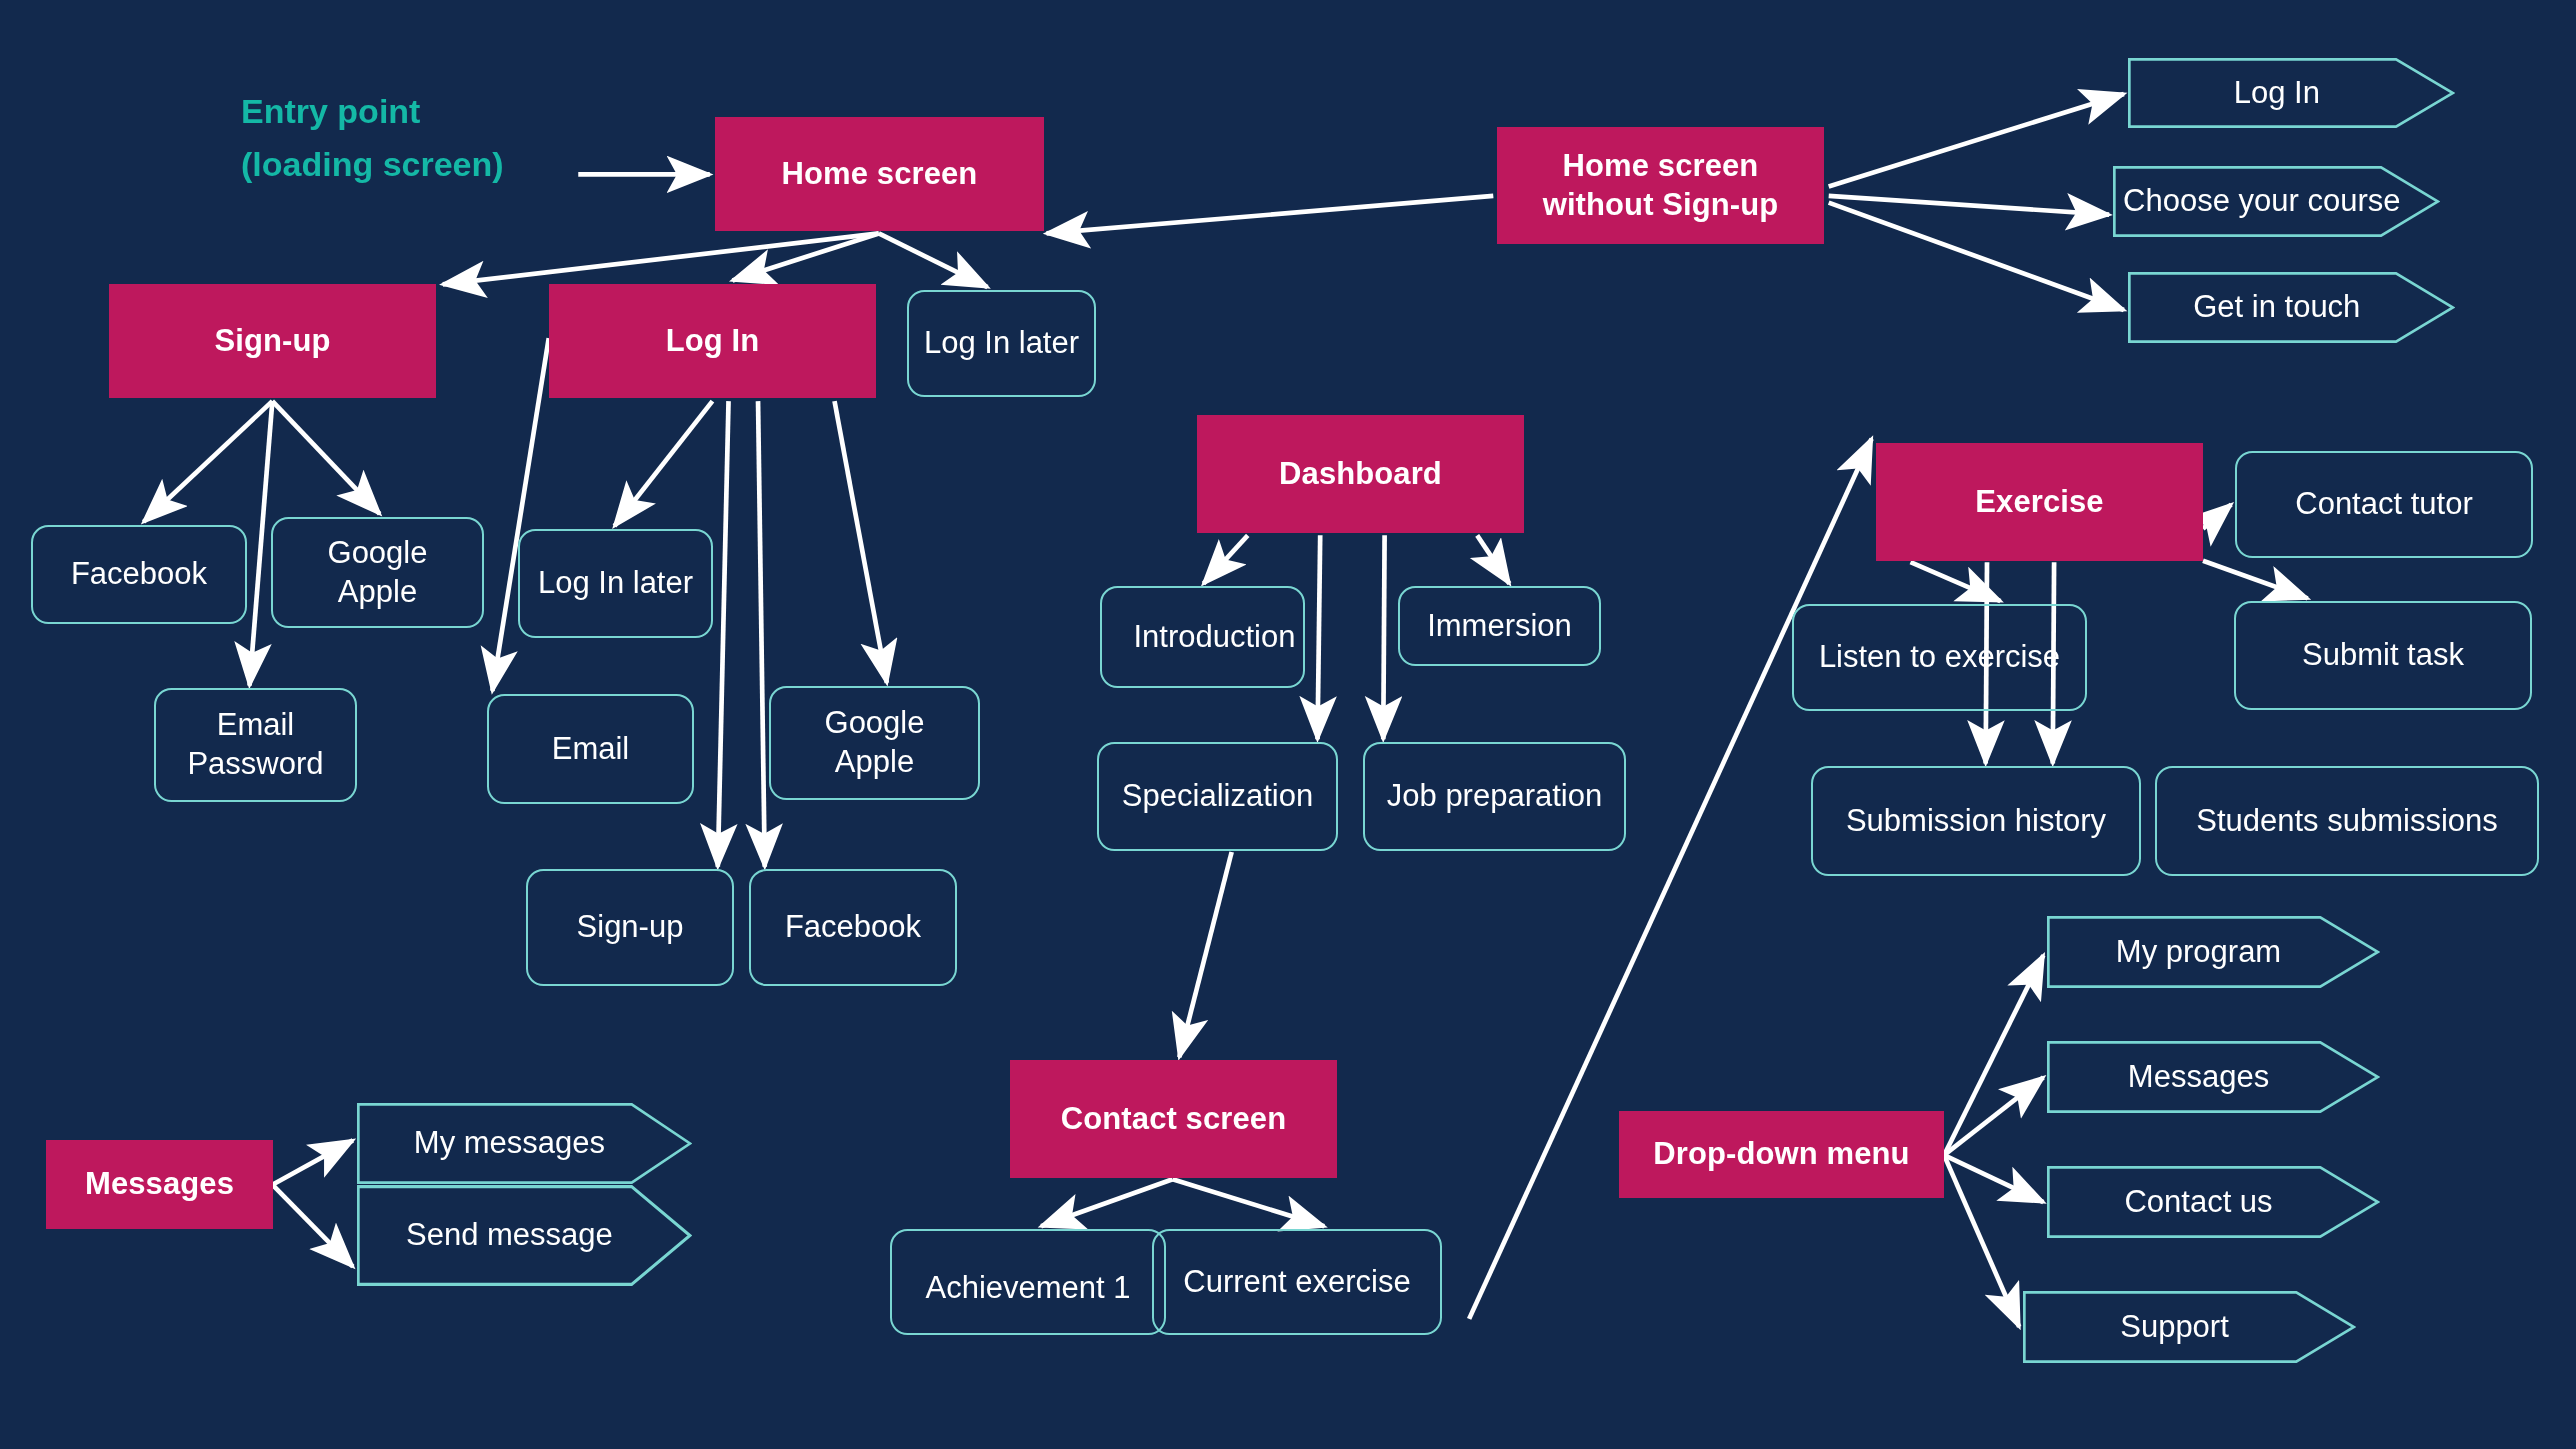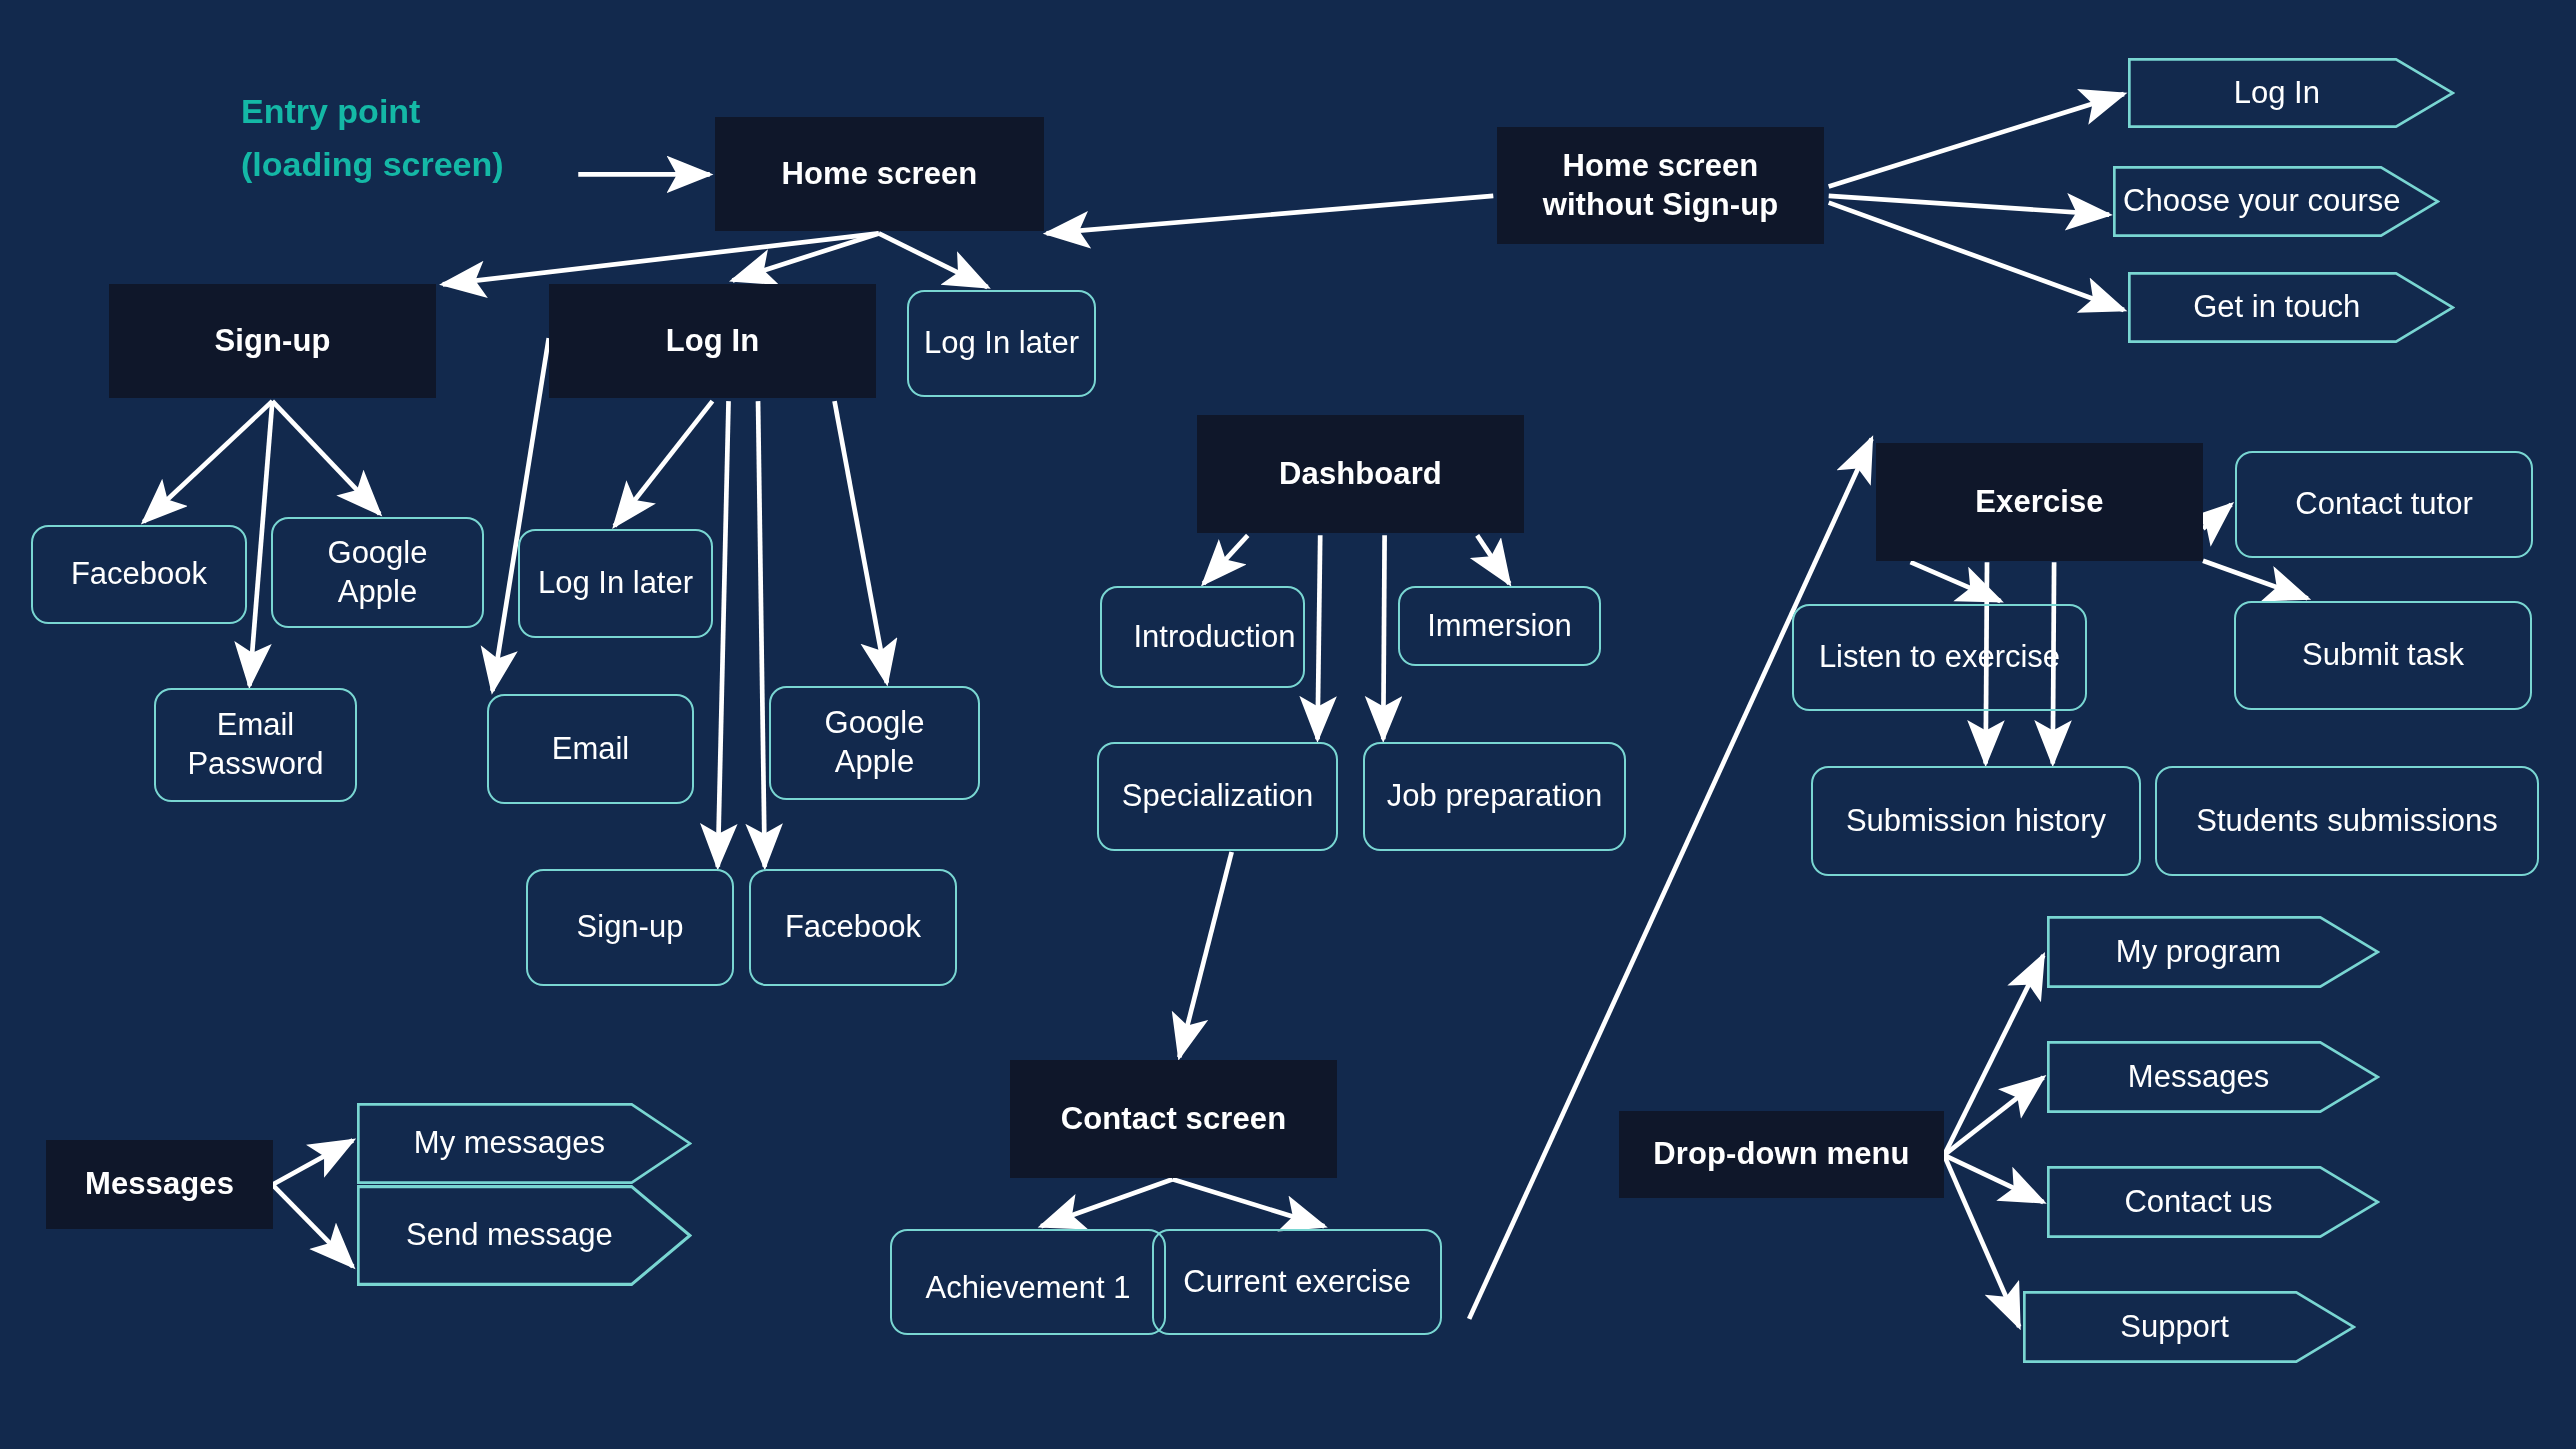--- a/index.html
+++ b/index.html
@@ -3,21 +3,21 @@
 <meta charset="utf-8">
 <style>
   html,body{margin:0;padding:0;background:#12294d;}
   body{width:2576px;height:1449px;overflow:hidden;font-family:"Liberation Sans",sans-serif;}
   #stage{position:relative;width:2576px;height:1449px;background:#12294d;}
   svg#edges{position:absolute;left:0;top:0;width:2576px;height:1449px;pointer-events:none;}
 
   .node{position:absolute;box-sizing:border-box;display:flex;align-items:center;justify-content:center;text-align:center;color:#ffffff;line-height:1.25;}
 
   
-  .n-solid{background:#0f172a;font-weight:bold;font-size:31px;letter-spacing:0.1px;}
+  .n-solid{background:#be185d;font-weight:bold;font-size:31px;letter-spacing:0.1px;}
 
   
   .n-round{background:transparent;border:2.7px solid #79d6d2;border-radius:17.4px;font-size:31px;font-weight:normal;}
 
   
   .n-chev{background:transparent;font-size:31px;font-weight:normal;}
   .n-chev .chevbox{position:absolute;left:0;top:0;width:100%;height:100%;}
   .n-chev .chevlabel{position:relative;z-index:2;width:100%;padding-right:9%;box-sizing:border-box;}
 
   .caption{position:absolute;color:#14b8a6;font-weight:bold;font-size:34px;line-height:1.55;white-space:pre-line;}

